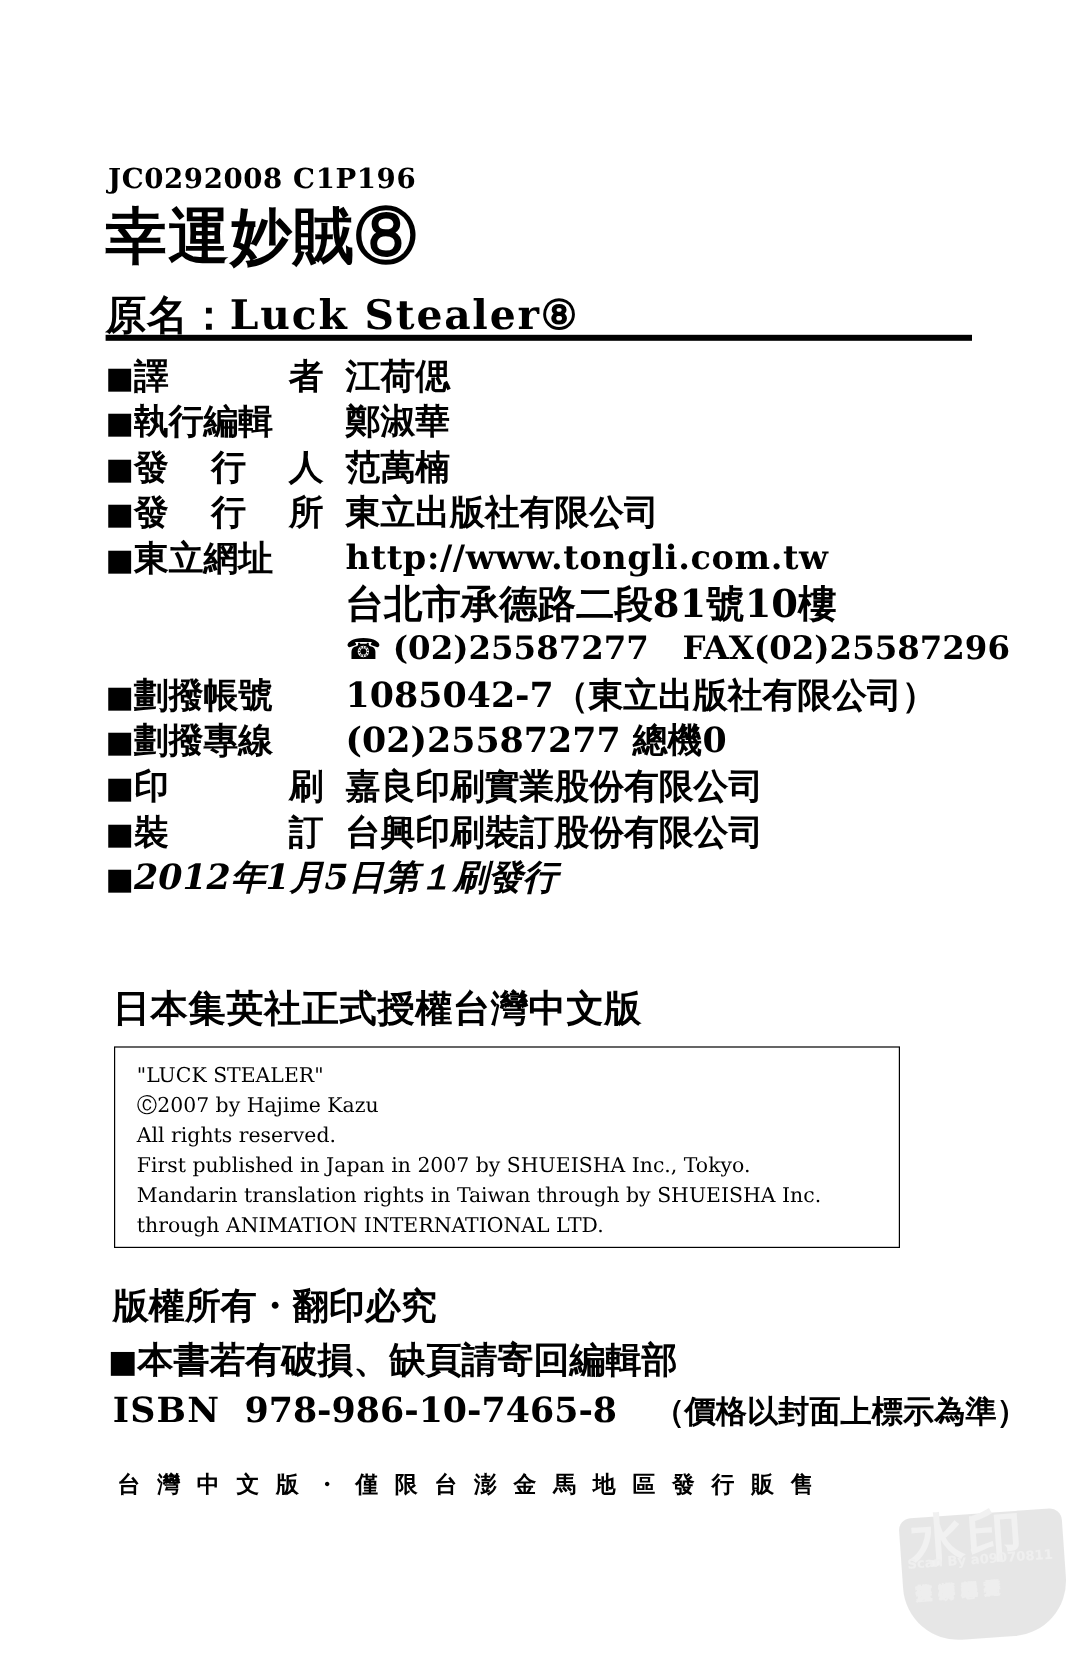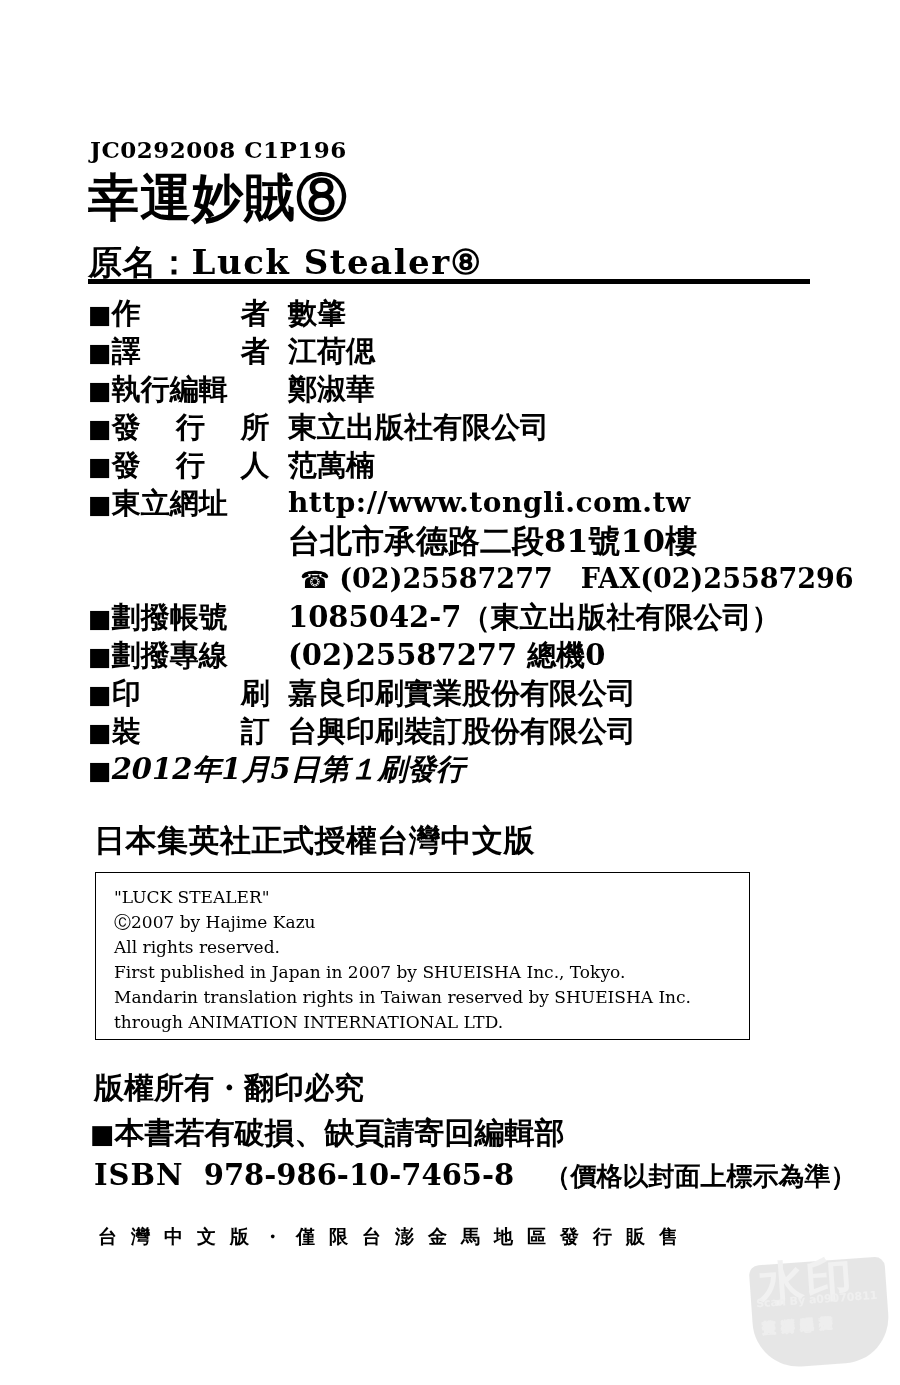--- a/index.html
+++ b/index.html
@@ -129,21 +129,20 @@
     padding-left: 200px;
     box-sizing: border-box;
   }
   .cont-row .credit-value { font-size: 32px; }
 
   .tel-line {
     font-family: "DejaVu Serif", serif;
     font-size: 27px;
     font-weight: 700;
     line-height: 38px;
-    margin-left: 12px;
   }
   .tel-icon {
     font-family: "DejaVu Sans", sans-serif;
     font-size: 24px;
   }
   .gap { display: inline-block; width: 28px; }
 
   
   .auth-heading {
     position: absolute;
@@ -293,38 +292,35 @@
   <div class="title-cn">幸運妙賊⑧</div>
 
   <div class="title-orig">
     <span>原名：</span><span class="latin">Luck Stealer⑧</span>
   </div>
 
   <div class="rule-thick"></div>
 
   <div class="credits">
 
-    <div class="credit-row">
-      <span class="credit-label spread"><span class="bullet">■</span><span class="lbl">作　　者</span></span><span class="credit-value">數肇</span>
-    </div>
 
     <div class="credit-row">
       <span class="credit-label spread"><span class="bullet">■</span><span class="lbl">譯　　者</span></span><span class="credit-value">江荷偲</span>
     </div>
 
     <div class="credit-row">
       <span class="credit-label"><span class="bullet">■</span><span class="lbl">執行編輯</span></span><span class="credit-value">鄭淑華</span>
     </div>
 
     <div class="credit-row">
+      <span class="credit-label spread"><span class="bullet">■</span><span class="lbl">發 行 人</span></span><span class="credit-value">范萬楠</span>
+    </div>
+
+    <div class="credit-row">
       <span class="credit-label spread"><span class="bullet">■</span><span class="lbl">發 行 所</span></span><span class="credit-value">東立出版社有限公司</span>
-    </div>
-
-    <div class="credit-row">
-      <span class="credit-label spread"><span class="bullet">■</span><span class="lbl">發 行 人</span></span><span class="credit-value">范萬楠</span>
     </div>
 
     <div class="credit-row">
       <span class="credit-label"><span class="bullet">■</span><span class="lbl">東立網址</span></span><span class="credit-value latin">http://www.tongli.com.tw</span>
     </div>
 
     <div class="cont-row">
       <span class="credit-value">台北市承德路二段81號10樓</span>
     </div>
 
@@ -354,21 +350,21 @@
 
   </div>
 
   <div class="auth-heading">日本集英社正式授權台灣中文版</div>
 
   <div class="copyright-box">
     <div class="cline">"LUCK STEALER"</div>
     <div class="cline">Ⓒ2007 by Hajime Kazu</div>
     <div class="cline">All rights reserved.</div>
     <div class="cline">First published in Japan in 2007 by SHUEISHA Inc., Tokyo.</div>
-    <div class="cline">Mandarin translation rights in Taiwan reserved by SHUEISHA Inc.</div>
+    <div class="cline">Mandarin translation rights in Taiwan through by SHUEISHA Inc.</div>
     <div class="cline">through ANIMATION INTERNATIONAL LTD.</div>
   </div>
 
   <div class="footer-1">版權所有・翻印必究</div>
 
   <div class="footer-2">
     <span class="bullet">■</span><span>本書若有破損、缺頁請寄回編輯部</span>
   </div>
 
   <div class="isbn-line">

